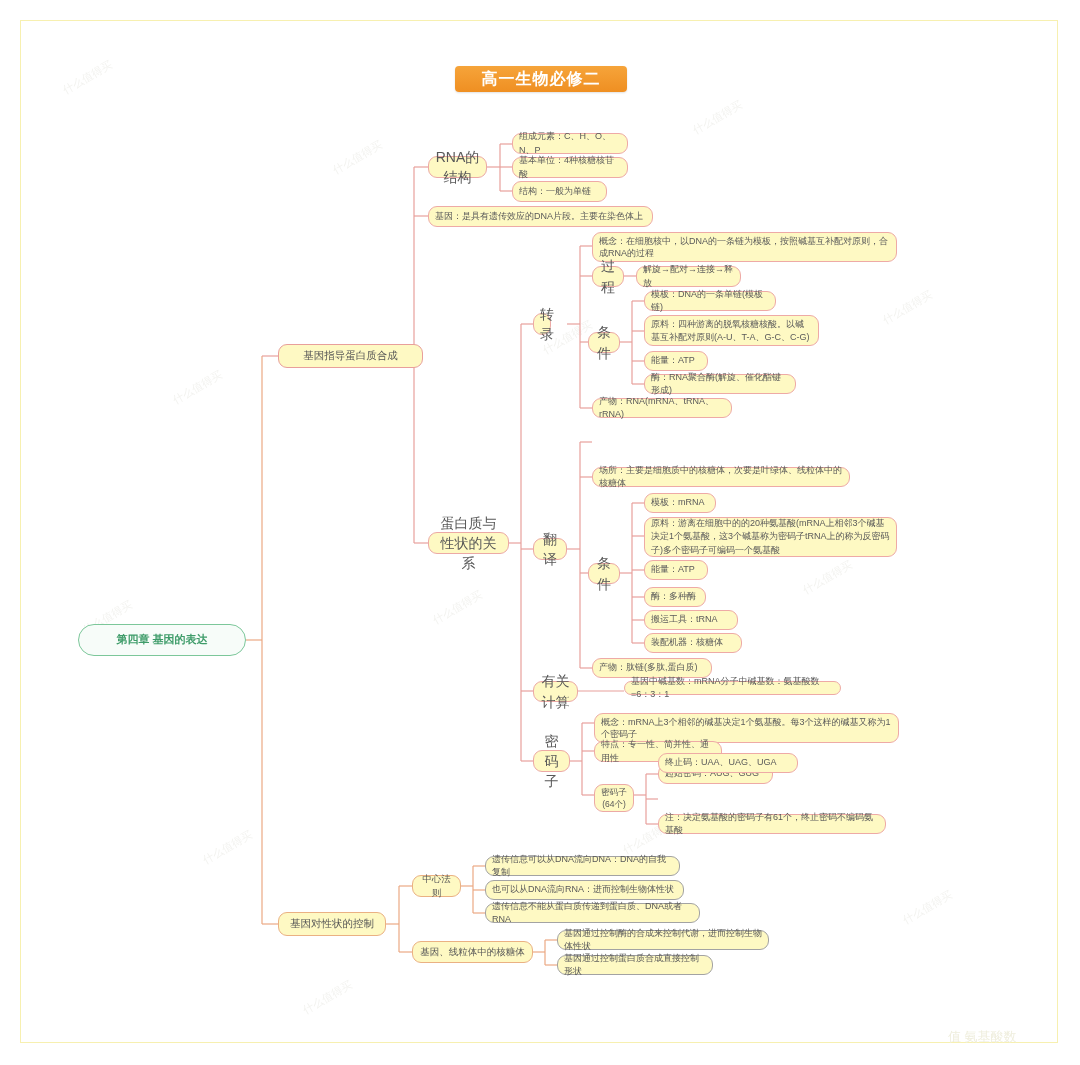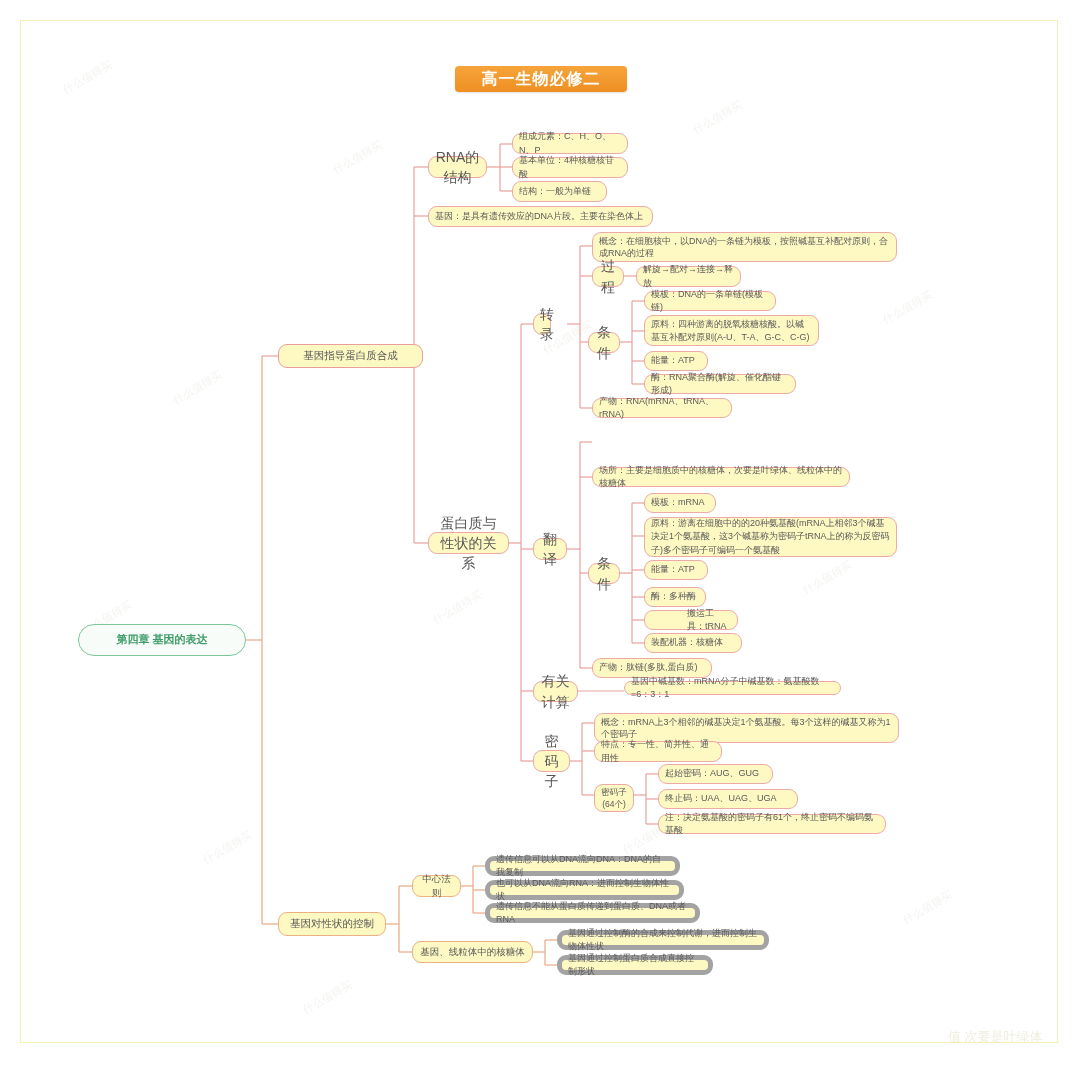--- a/index.html
+++ b/index.html
@@ -28,21 +28,21 @@
   
   #root{left:78px;top:624px;width:168px;height:32px;border:1.4px solid #7cc79a;
         border-radius:17px;background:#f7fcf9;justify-content:center;}
   #root .txt{color:#3f9c6a;font-size:11px;font-weight:bold;text-align:center;padding:0;}
   .l1{border:1.2px solid #e89f9b;}
   .l1 .txt{color:#555;font-size:10.5px;text-align:center;}
   .l1o{border:1.2px solid #eab183;}
   .l1o .txt{color:#555;font-size:10.5px;text-align:center;}
   .leaf{border:1px solid #eeaaa6;}
   .leaf .txt{color:#5a5a5a;font-size:9px;}
-  .leafo{border:5px solid #a3a3a3;}
+  .leafo{border:1px solid #a3a3a3;}
   .leafo .txt{color:#5a5a5a;font-size:9px;}
   .mid{border:1px solid #eca9a5;}
   .mid .txt{color:#585858;font-size:14px;text-align:center;}
   .mido{border:1px solid #eab183;}
   .mido .txt{color:#585858;font-size:9.5px;text-align:center;}
   .two .txt{line-height:1.35;}
 </style>
 </head>
 <body>
 
@@ -238,21 +238,21 @@
   </div>
   <div class="node leaf" style="left:644px;top:517px;width:253px;height:40px;">
     <span class="txt">原料：游离在细胞中的的20种氨基酸(mRNA上相邻3个碱基决定1个氨基酸，这3个碱基称为密码子tRNA上的称为反密码子)多个密码子可编码一个氨基酸</span>
   </div>
   <div class="node leaf" style="left:644px;top:560px;width:64px;height:20px;">
     <span class="txt">能量：ATP</span>
   </div>
   <div class="node leaf" style="left:644px;top:587px;width:62px;height:20px;">
     <span class="txt">酶：多种酶</span>
   </div>
-  <div class="node leaf" style="left:644px;top:610px;width:94px;height:20px;padding-left:36px;">
+  <div class="node leaf" style="left:644px;top:610px;width:94px;height:20px;">
     <span class="txt">搬运工具：tRNA</span>
   </div>
   <div class="node leaf" style="left:644px;top:633px;width:98px;height:20px;">
     <span class="txt">装配机器：核糖体</span>
   </div>
   <div class="node leaf" style="left:592px;top:658px;width:120px;height:20px;">
     <span class="txt">产物：肽链(多肽,蛋白质)</span>
   </div>
 
   <div class="node mid" style="left:533px;top:681px;width:45px;height:21px;">
@@ -271,21 +271,21 @@
   <div class="node leaf" style="left:594px;top:741px;width:128px;height:21px;">
     <span class="txt">特点：专一性、简并性、通用性</span>
   </div>
   <div class="node mid" style="left:594px;top:784px;width:40px;height:28px;">
     <span class="txt" style="white-space:pre-line;font-size:8.5px;">密码子
 (64个)</span>
   </div>
   <div class="node leaf" style="left:658px;top:764px;width:115px;height:20px;">
     <span class="txt">起始密码：AUG、GUG</span>
   </div>
-  <div class="node leaf" style="left:658px;top:789px;width:140px;height:20px;">
+  <div class="node leaf" style="left:658px;top:753px;width:140px;height:20px;">
     <span class="txt">终止码：UAA、UAG、UGA</span>
   </div>
   <div class="node leaf" style="left:658px;top:814px;width:228px;height:20px;">
     <span class="txt">注：决定氨基酸的密码子有61个，终止密码不编码氨基酸</span>
   </div>
 
   <div class="node l1o" style="left:278px;top:912px;width:108px;height:24px;">
     <span class="txt">基因对性状的控制</span>
   </div>
 
@@ -307,13 +307,13 @@
   </div>
   <div class="node leafo" style="left:557px;top:930px;width:212px;height:20px;">
     <span class="txt">基因通过控制酶的合成来控制代谢，进而控制生物体性状</span>
   </div>
   <div class="node leafo" style="left:557px;top:955px;width:156px;height:20px;">
     <span class="txt">基因通过控制蛋白质合成直接控制形状</span>
   </div>
 
 </div>
 
-<div style="position:absolute;left:948px;top:1028px;font-size:13px;color:#efeedd;">值 次要是叶绿体</div>
+<div style="position:absolute;left:948px;top:1028px;font-size:13px;color:#efeedd;">值 氨基酸数</div>
 
 </body></html>

